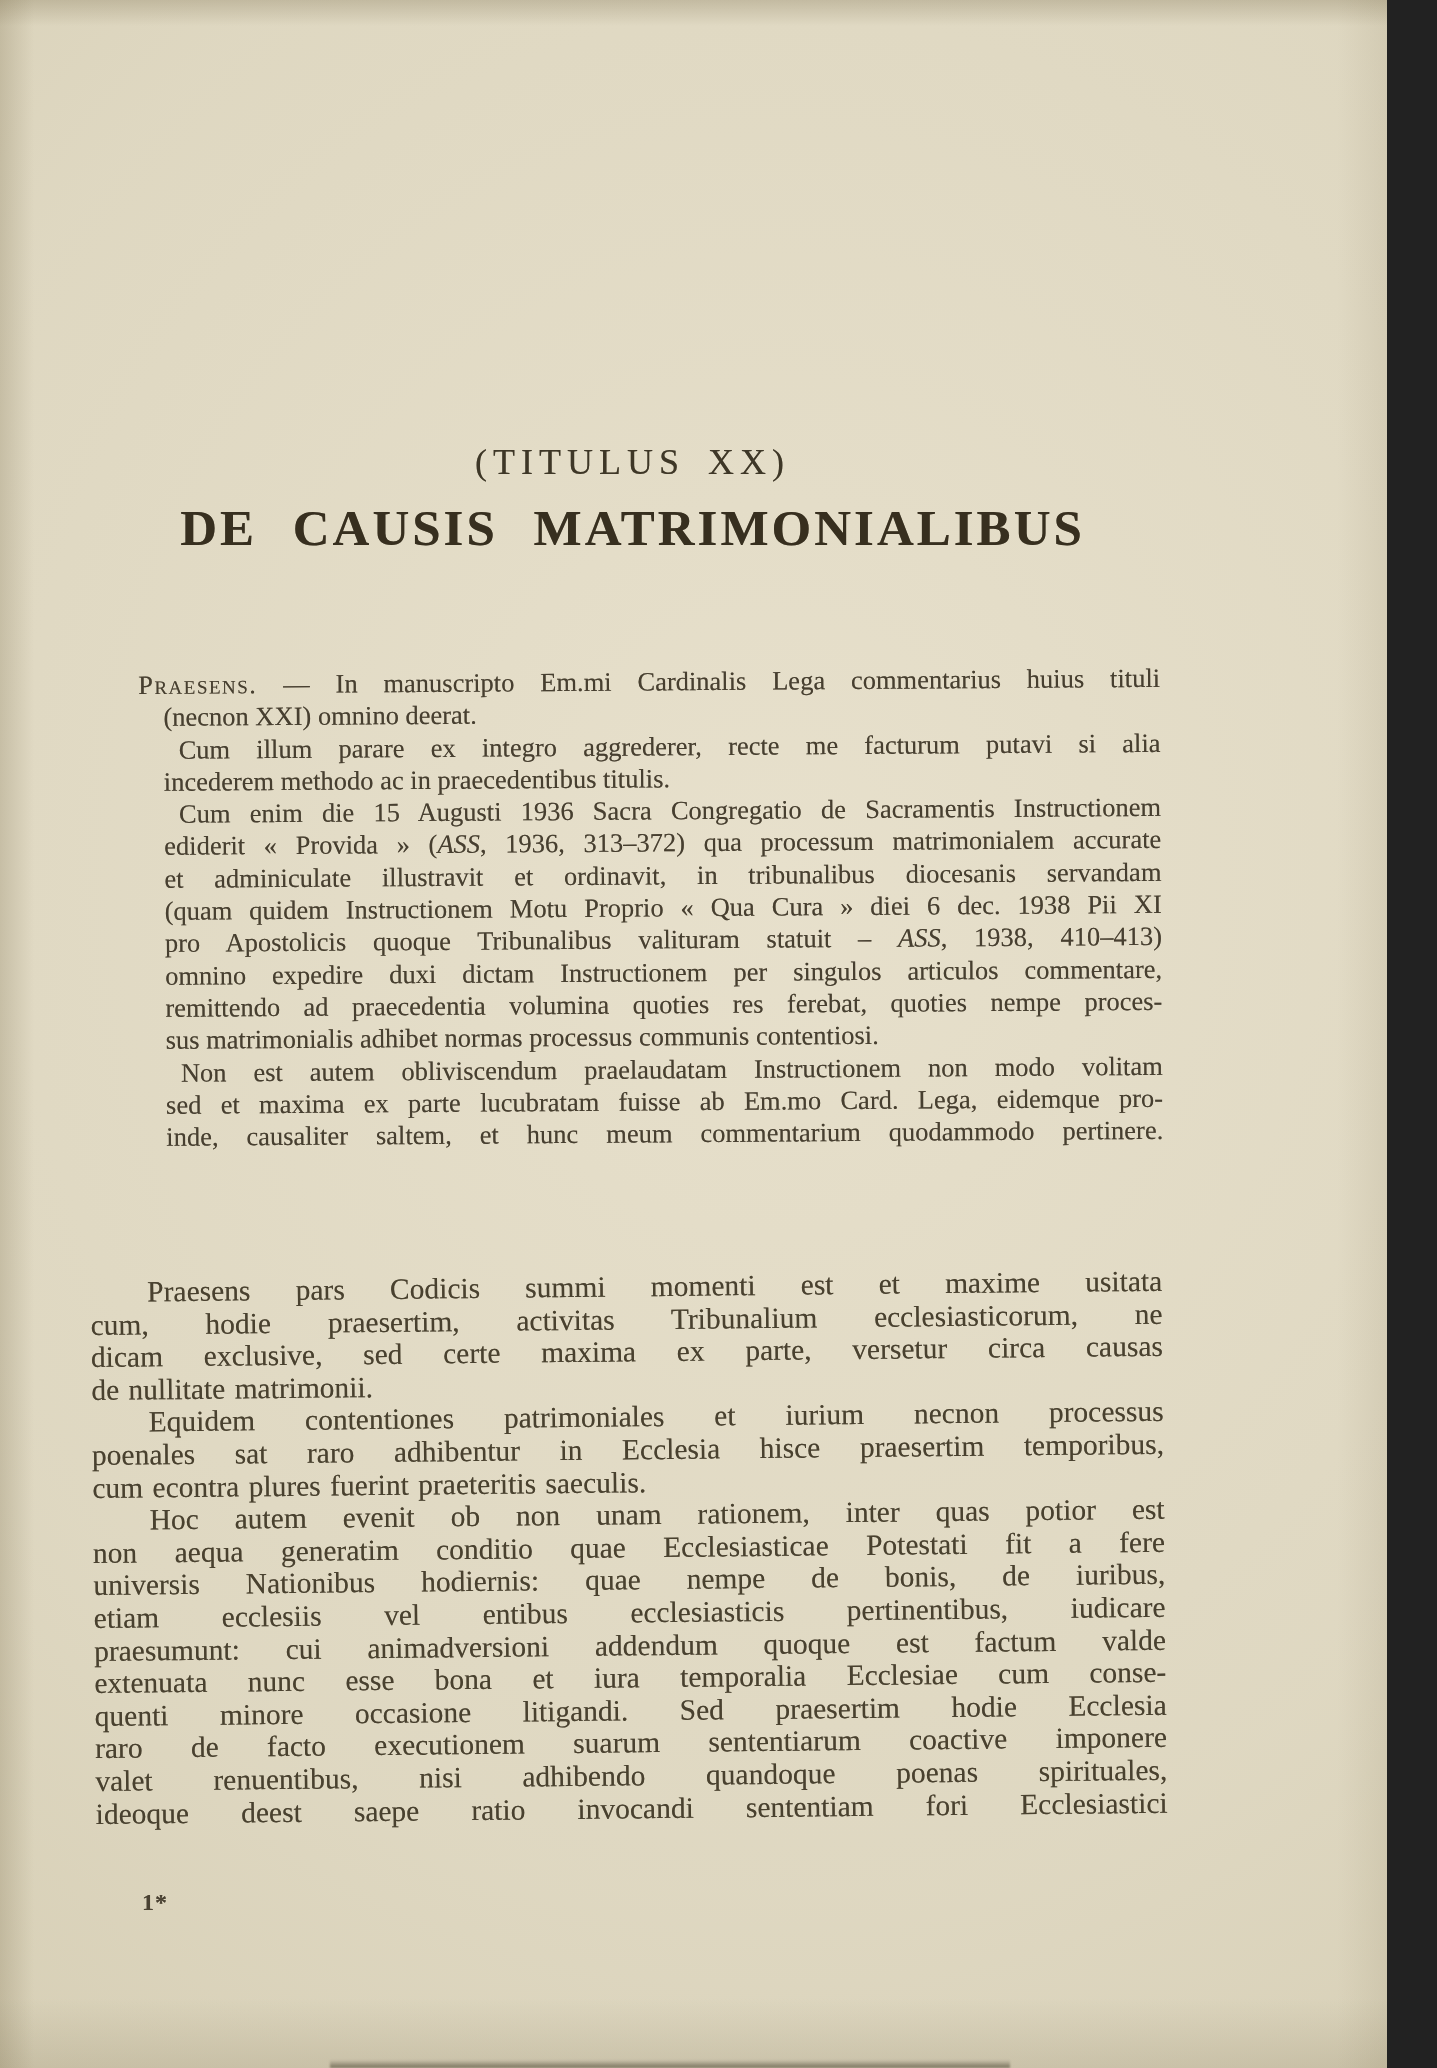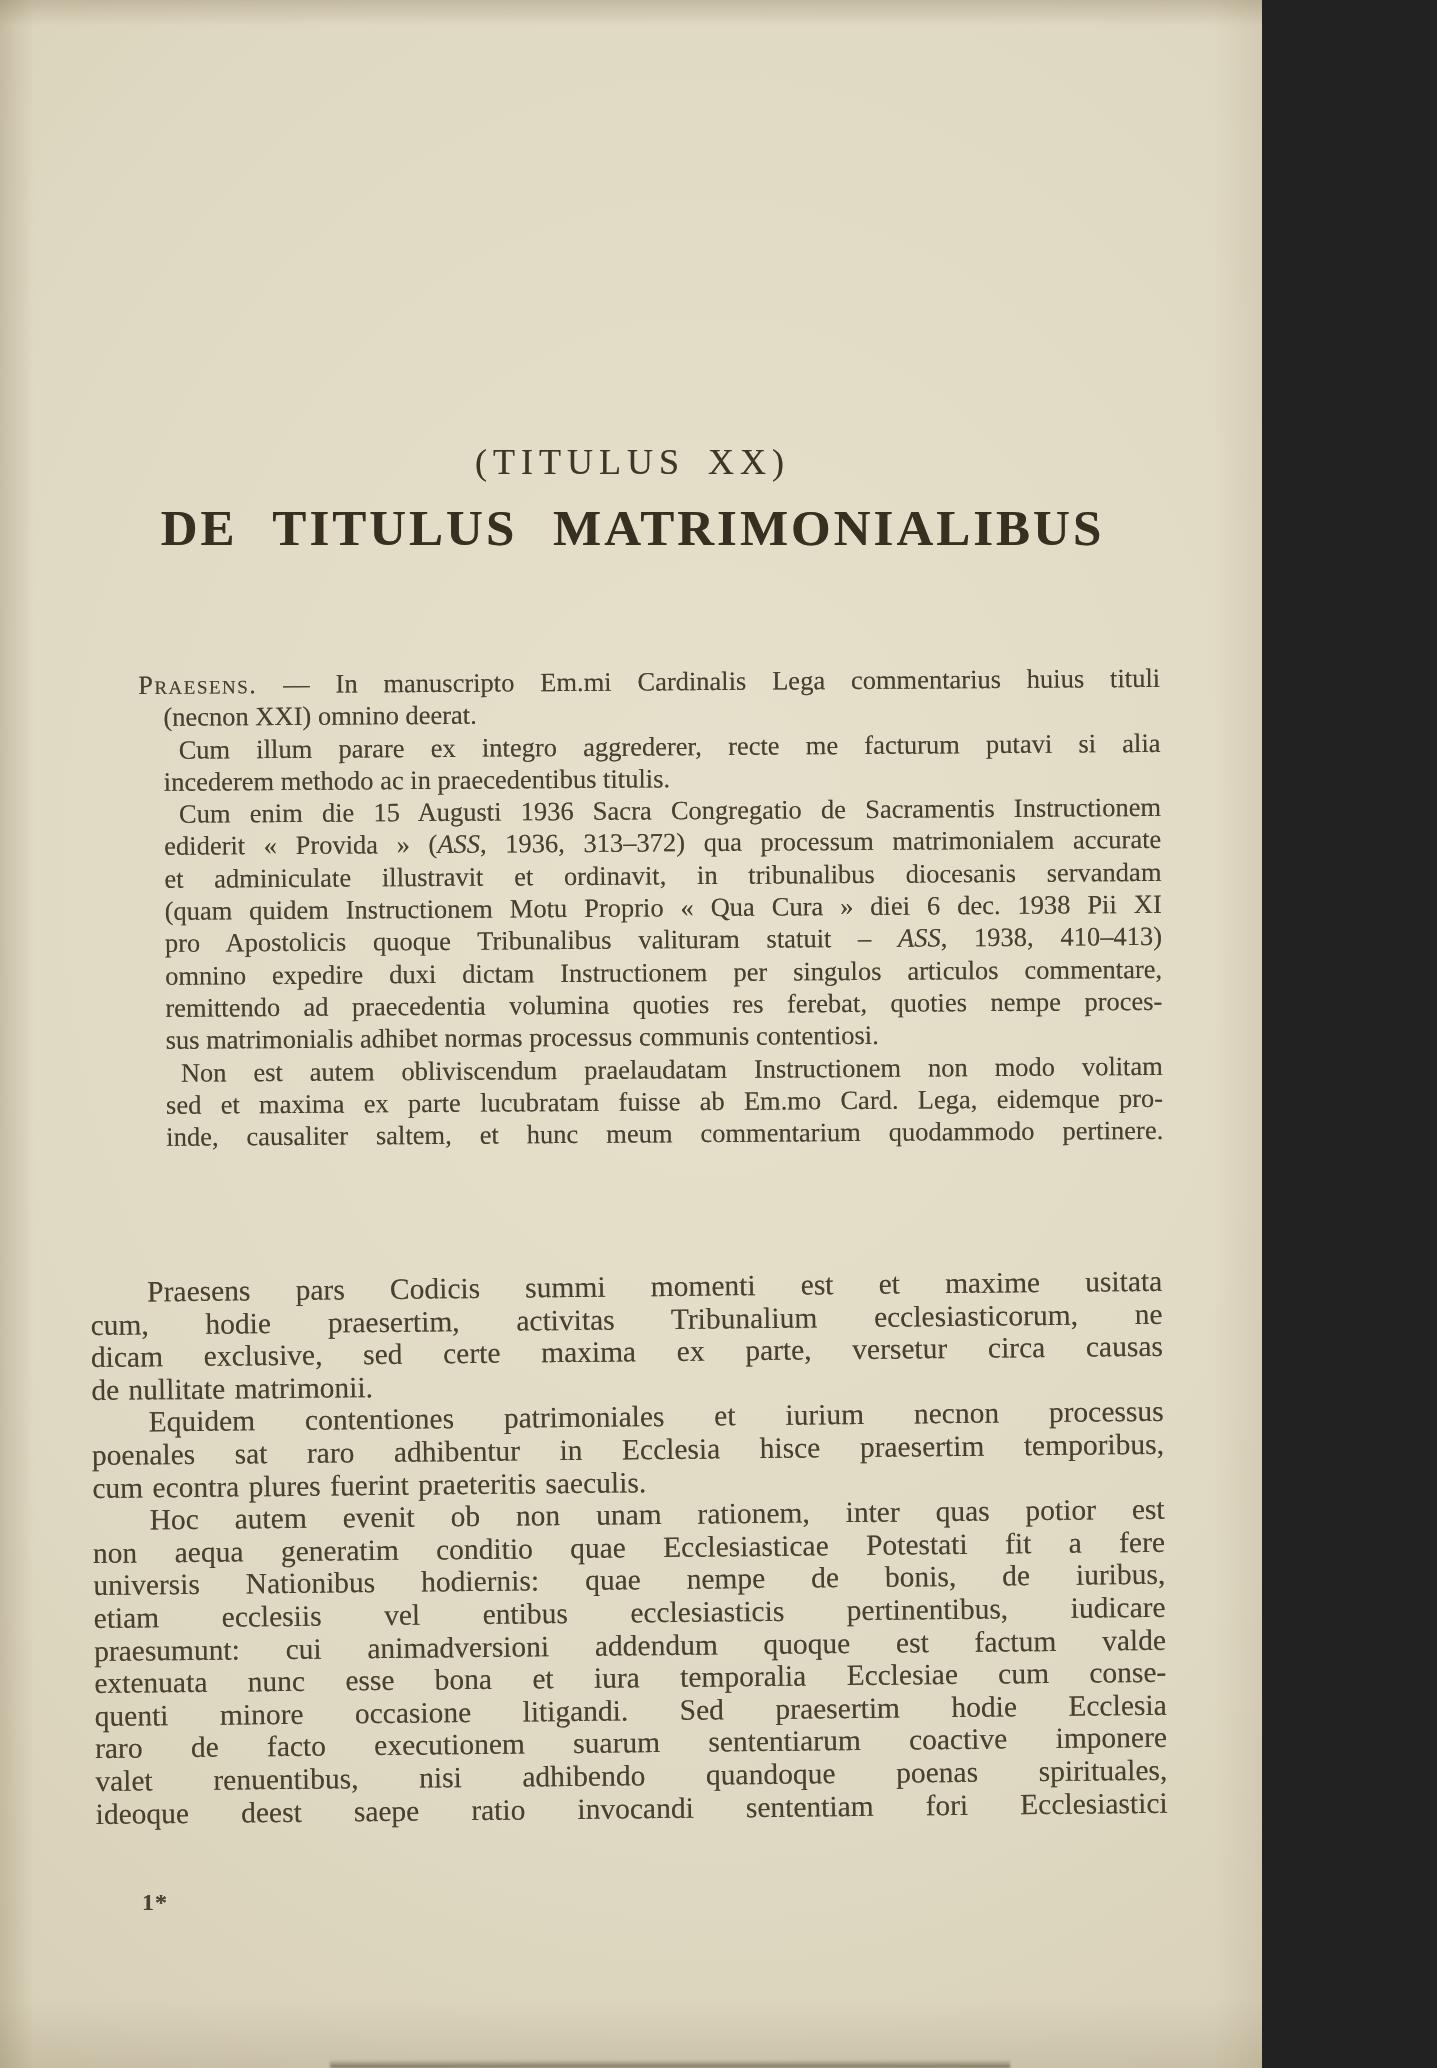--- a/index.html
+++ b/index.html
@@ -3,21 +3,21 @@
 <meta charset="utf-8">
 <style>
   html, body { margin: 0; padding: 0; }
   body {
     width: 1437px; height: 2068px;
     background: #222;
     font-family: "Liberation Serif", serif;
   }
   .scan {
     position: relative;
-    width: 1262px; height: 2068px;
+    width: 1387px; height: 2068px;
     overflow: hidden;
     background:
       radial-gradient(ellipse 120% 90% at 56% 42%, rgba(232,225,205,0.9) 0%, rgba(223,216,194,0.6) 55%, rgba(205,196,167,0.75) 100%),
       #ded7c0;
     color: #453d2e;
     text-shadow: 0 0 0.6px rgba(70,62,45,0.55);
   }
   .vignette {
     position: absolute; inset: 0; pointer-events: none;
     background:
@@ -78,21 +78,21 @@
     letter-spacing: 1px;
   }
 </style>
 </head>
 <body>
 
 <div class="scan">
   <div class="vignette"></div>
 
   <div class="kicker">(TITULUS XX)</div>
-  <div class="main-title">DE TITULUS MATRIMONIALIBUS</div>
+  <div class="main-title">DE CAUSIS MATRIMONIALIBUS</div>
 
   <div class="adnotatio">
     <div class="adn-line"><span class="smallcaps">Praesens.</span><span> — In manuscripto Em.mi Cardinalis Lega commentarius huius tituli</span></div>
     <div class="adn-line ml25 nj">(necnon XXI) omnino deerat.</div>
     <div class="adn-line ml40">Cum illum parare ex integro aggrederer, recte me facturum putavi si alia</div>
     <div class="adn-line ml25 nj">incederem methodo ac in praecedentibus titulis.</div>
     <div class="adn-line ml40">Cum enim die 15 Augusti 1936 Sacra Congregatio de Sacramentis Instructionem</div>
     <div class="adn-line ml25"><span>ediderit « Provida » (</span><span class="it">ASS</span><span>, 1936, 313–372) qua processum matrimonialem accurate</span></div>
     <div class="adn-line ml25">et adminiculate illustravit et ordinavit, in tribunalibus diocesanis servandam</div>
     <div class="adn-line ml25">(quam quidem Instructionem Motu Proprio « Qua Cura » diei 6 dec. 1938 Pii XI</div>

